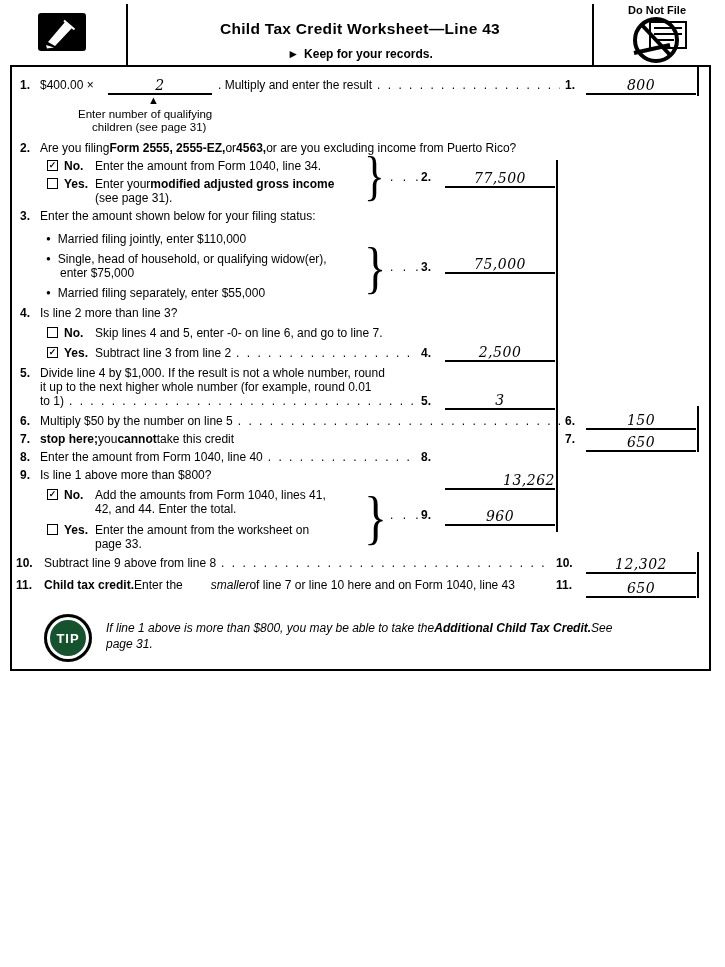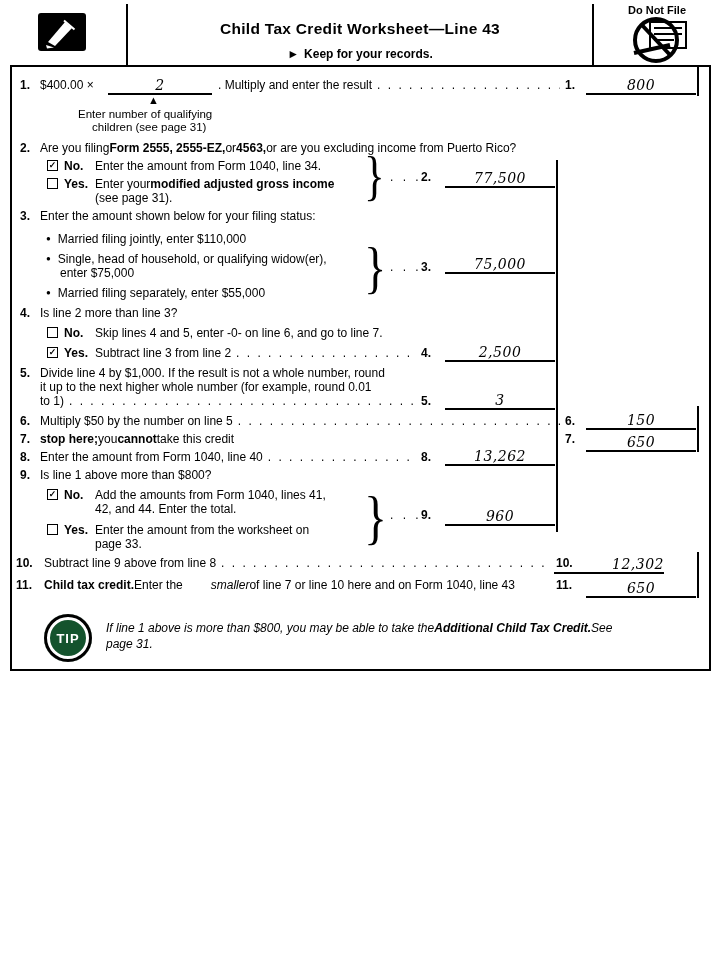--- a/index.html
+++ b/index.html
@@ -180,21 +180,21 @@
   <div class="entry" style="left:586px; top:431px; width:110px; height:21px;">
     <span class="hand">650</span>
   </div>
 
   <div class="num" style="left:20px; top:450px;">8.</div>
   <div class="row" style="left:40px; top:450px; width:378px;">
     <span>Enter the amount from Form 1040, line 40</span>
     <span class="leader">. . . . . . . . . . . . . . . . . . . .</span>
   </div>
   <div class="num" style="left:421px; top:450px;">8.</div>
-  <div class="entry" style="left:445px; top:445px; width:110px; height:21px;">
+  <div class="entry" style="left:445px; top:469px; width:110px; height:21px;justify-content:flex-end;">
     <span class="hand">13,262</span>
   </div>
 
   <div class="num" style="left:20px; top:468px;">9.</div>
   <div class="txt" style="left:40px; top:468px;">Is line 1 above more than $800?</div>
   <div class="cb" style="left:47px; top:489px;">✓</div>
   <div class="txt b" style="left:64px; top:488px;">No.</div>
   <div class="txt" style="left:95px; top:488px;">Add the amounts from Form 1040, lines 41,</div>
   <div class="txt" style="left:95px; top:502px;">42, and 44. Enter the total.</div>
   <div class="cb" style="left:47px; top:524px;"></div>
@@ -207,21 +207,21 @@
   <div class="entry" style="left:445px; top:505px; width:110px; height:21px;">
     <span class="hand">960</span>
   </div>
 
   <div class="num" style="left:16px; top:556px;">10.</div>
   <div class="row" style="left:44px; top:556px; width:508px;">
     <span>Subtract line 9 above from line 8</span>
     <span class="leader">. . . . . . . . . . . . . . . . . . . . . . . . . . . . . . . . . . . . . .</span>
   </div>
   <div class="num" style="left:556px; top:556px;">10.</div>
-  <div class="entry" style="left:554px; top:553px; width:110px; height:21px;justify-content:flex-end;">
+  <div class="entry" style="left:586px; top:553px; width:110px; height:21px;">
     <span class="hand">12,302</span>
   </div>
 
   <div class="num" style="left:16px; top:578px;">11.</div>
   <div class="row" style="left:44px; top:578px; width:505px;">
       <span style="font-weight: bold;">Child tax credit.</span>
       <span> Enter the </span>
       <span style="font-weight: normal; font-style: italic; margin-left: 28px;">smaller</span>
       <span> of line 7 or line 10 here and on Form 1040, line 43</span>
     </div>

